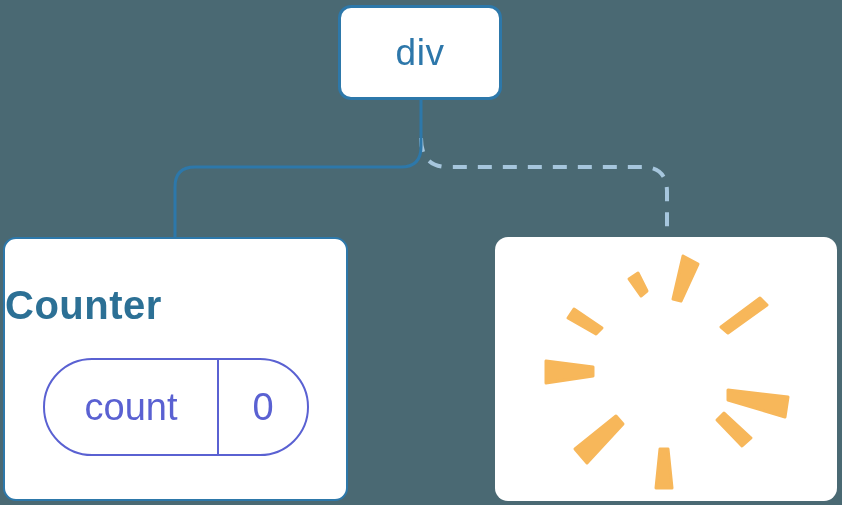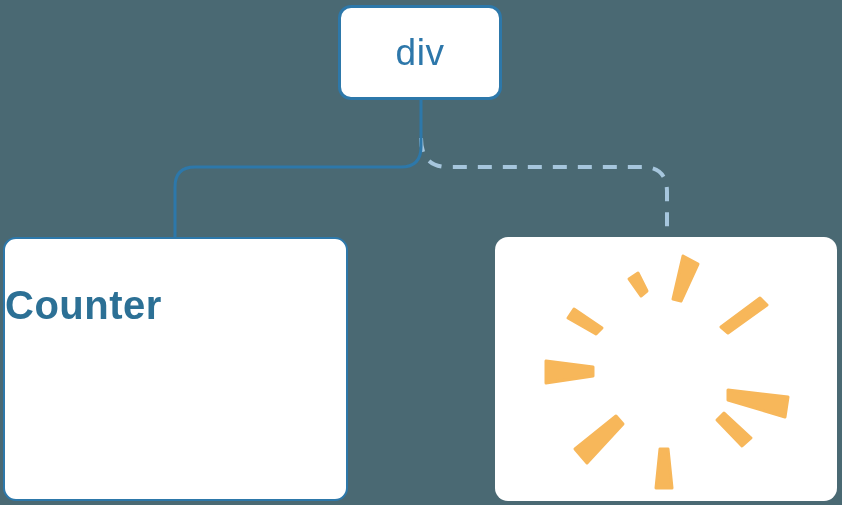--- a/index.html
+++ b/index.html
@@ -134,20 +134,25 @@
     <path class="link-dashed" d="M 421 138 Q 421 167 448 167 L 643 167 Q 667 167 667 192 L 667 237"></path>
     <path class="link-solid" d="M 421 100 L 421 147 Q 421 167 401 167 L 195 167 Q 175 167 175 187 L 175 237"></path>
   </svg>
 
   <div class="root-node">
     <span class="node-label">div</span>
   </div>
 
   <div class="card counter-card">
     <div class="card-title">Counter</div>
+    <div class="state-pill">
+      <span class="pill-key">count</span>
+      <span class="pill-divider"></span>
+      <span class="pill-value">0</span>
+    </div>
   </div>
 
   <div class="card removed-card">
     <svg class="burst" viewBox="0 0 342 264" aria-hidden="true">
       <polygon points="178,62 188,19 203,27 186,64"></polygon>
       <polygon points="146,59 134,42 143,36 152,54"></polygon>
       <polygon points="101,97 73,81 79,72 107,91"></polygon>
       <polygon points="98,130 51,124 51,146 98,139"></polygon>
       <polygon points="121,179 80,212 92,226 128,187"></polygon>
       <polygon points="165,212 161,251 177,251 173,212"></polygon>

